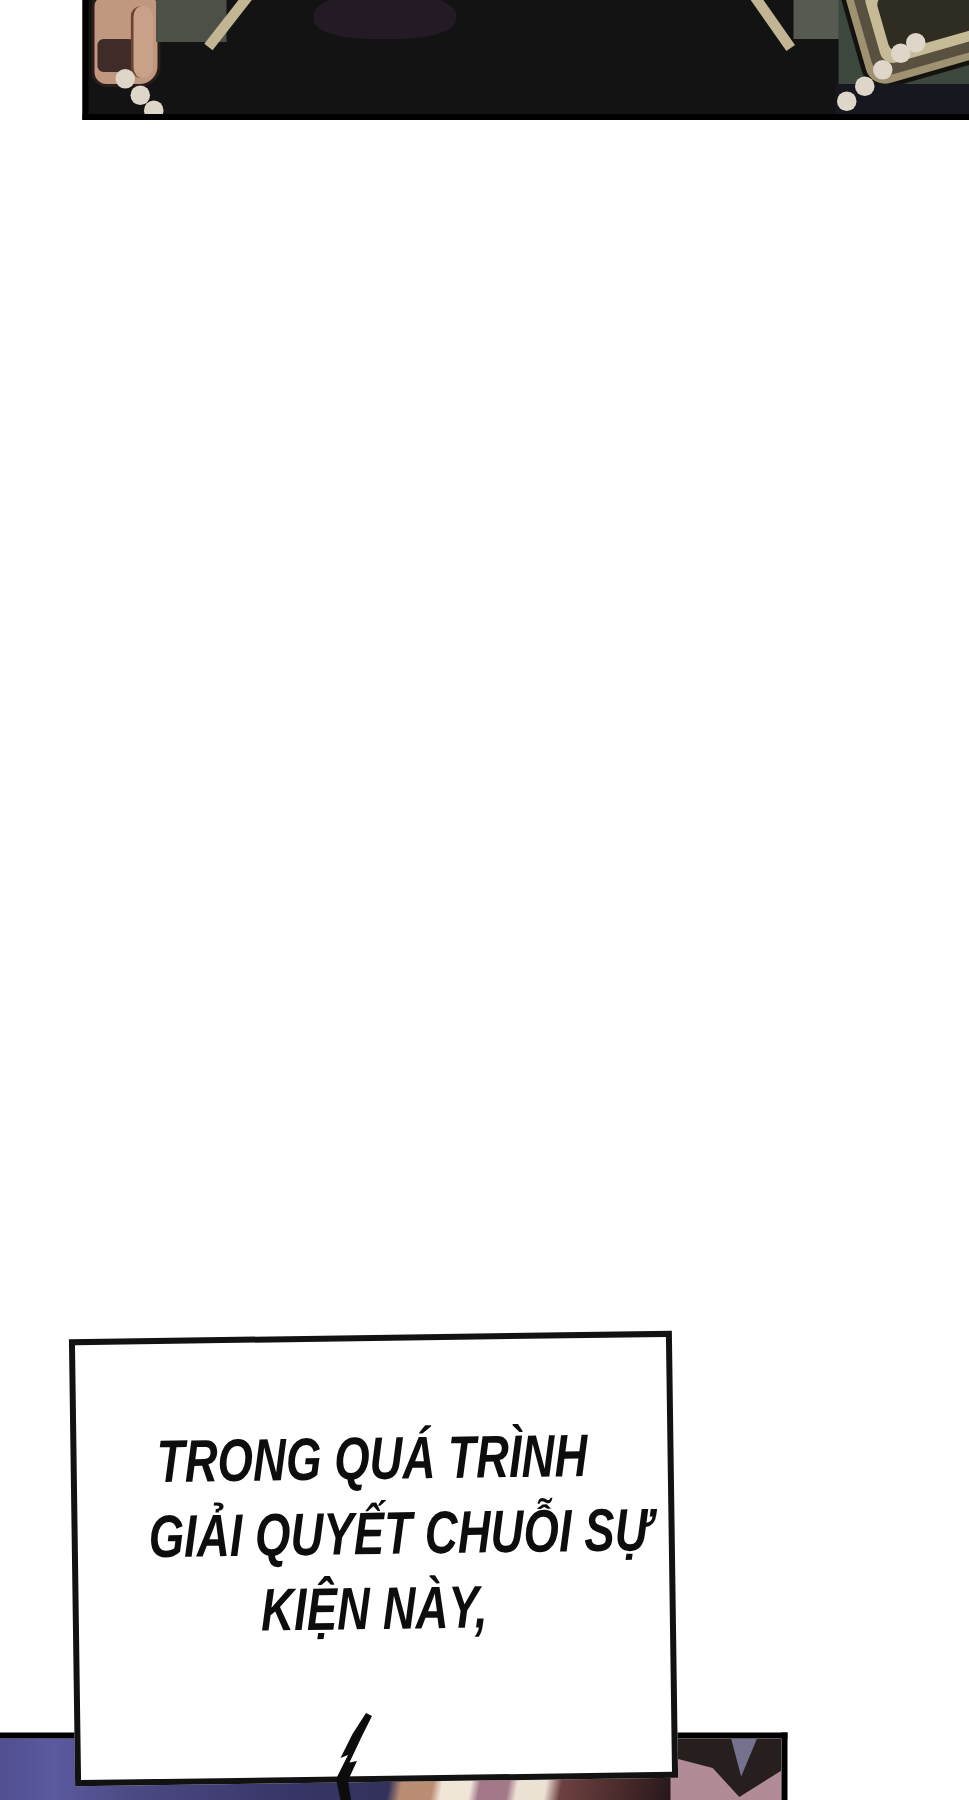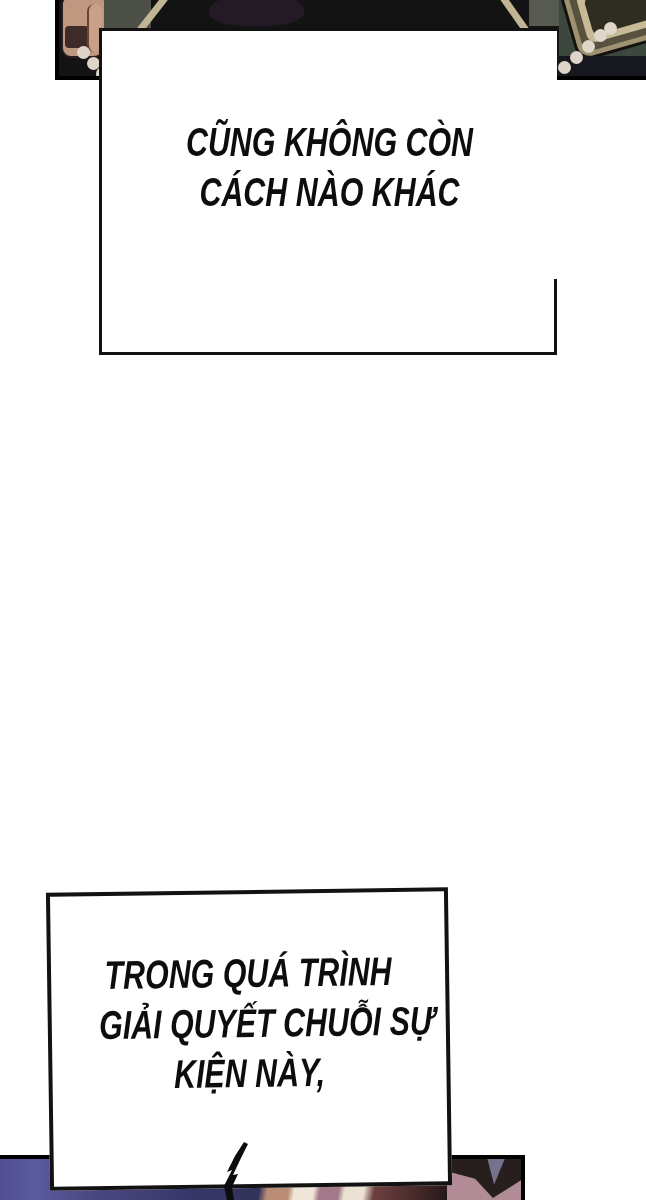--- a/index.html
+++ b/index.html
@@ -123,27 +123,20 @@
     <div class="bead" style="left:18px;top:46px"></div>
     <div class="bead" style="left:28px;top:57px"></div>
     <div class="bead" style="left:37px;top:67px"></div>
     <div class="bead" style="left:545px;top:22px"></div>
     <div class="bead" style="left:535px;top:29px"></div>
     <div class="bead" style="left:523px;top:40px"></div>
     <div class="bead" style="left:511px;top:51px"></div>
     <div class="bead" style="left:499px;top:61px"></div>
   </div>
 
-  <div class="speech-box box1">
-    <div class="bubble-text">
-      <div class="line">CŨNG KHÔNG CÒN</div>
-      <div class="line">CÁCH NÀO KHÁC</div>
-    </div>
-    <div class="box1-right-seg"></div>
-  </div>
 
   <div class="bottom-panel">
     <div class="stripes"></div>
     <div class="right-cap">
       <div class="cap-dark"></div>
       <div class="cap-triangle"></div>
     </div>
   </div>
 
   <div class="speech-box box2">

